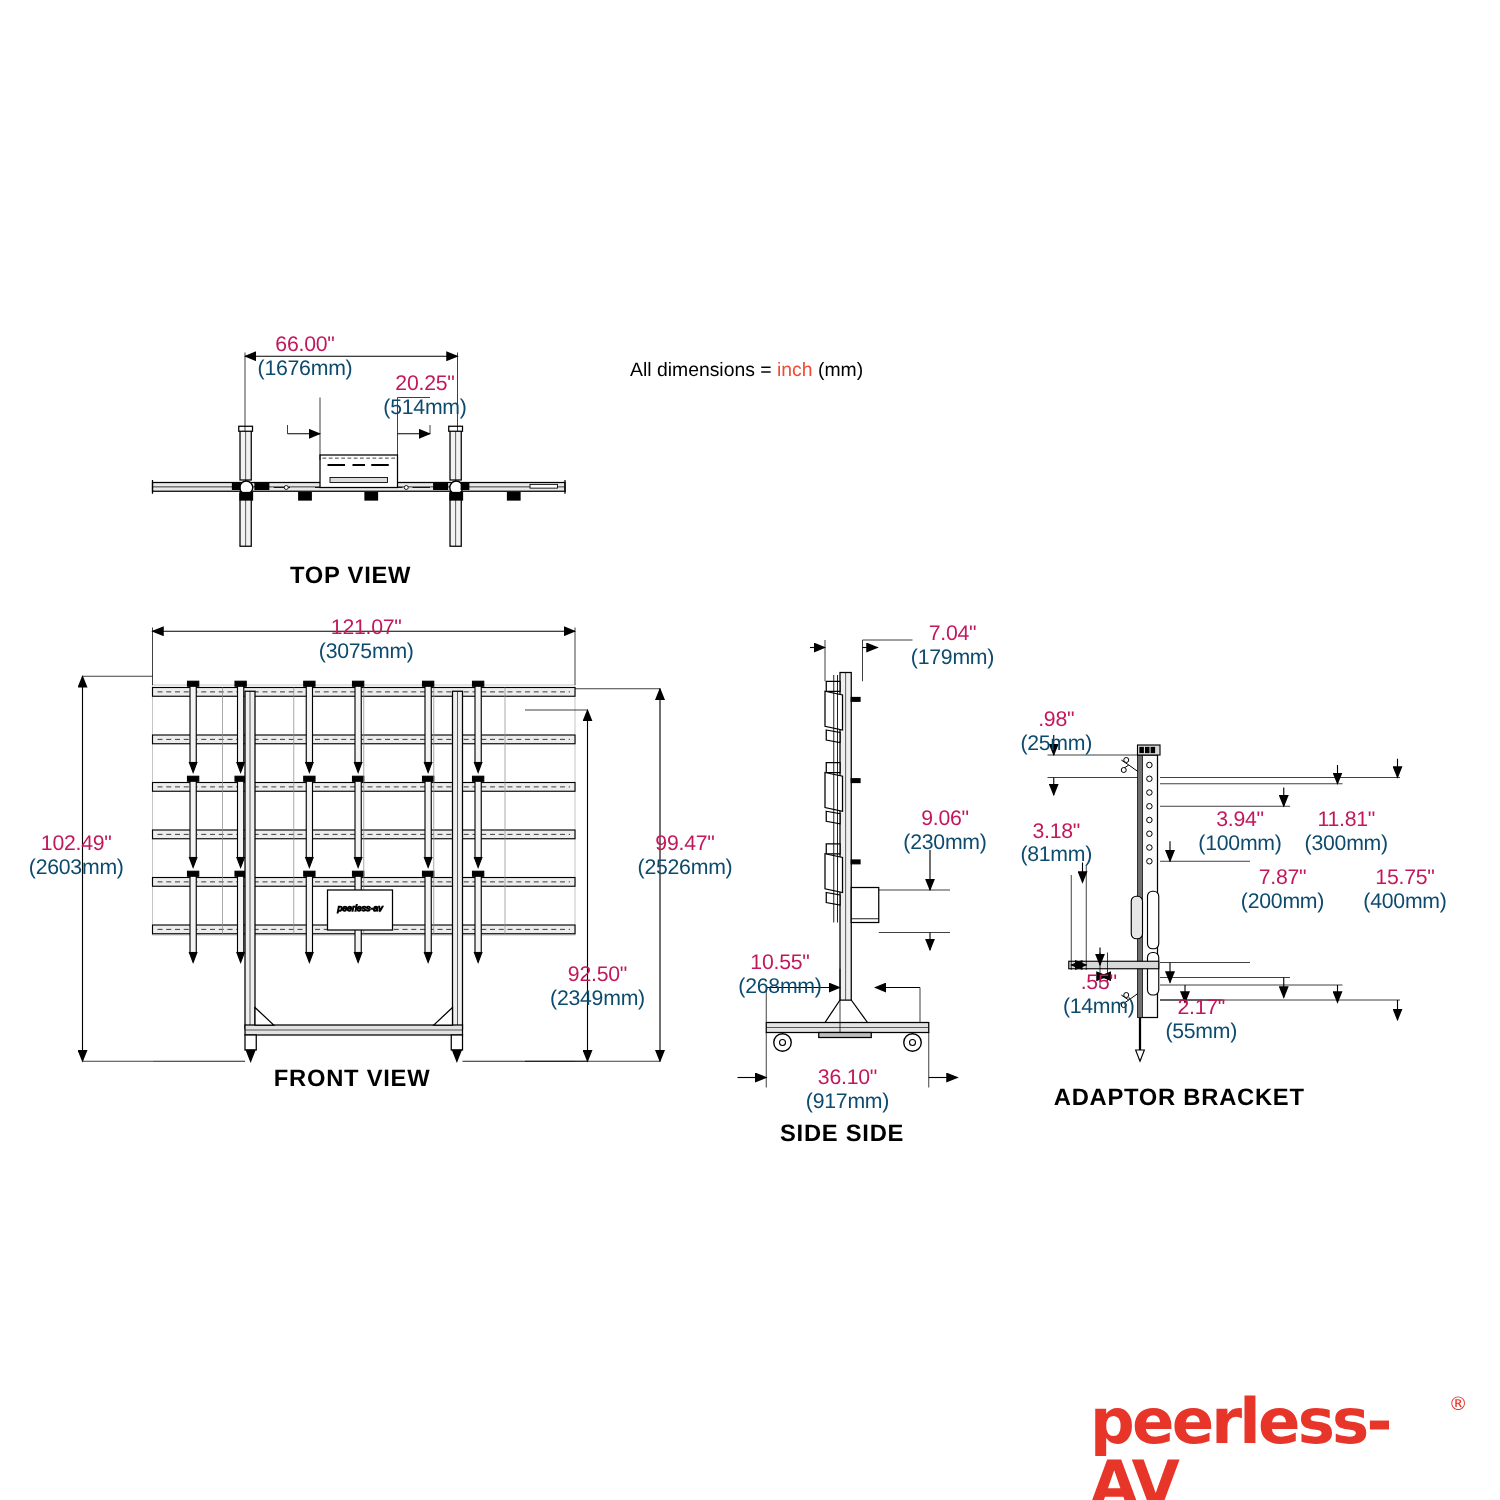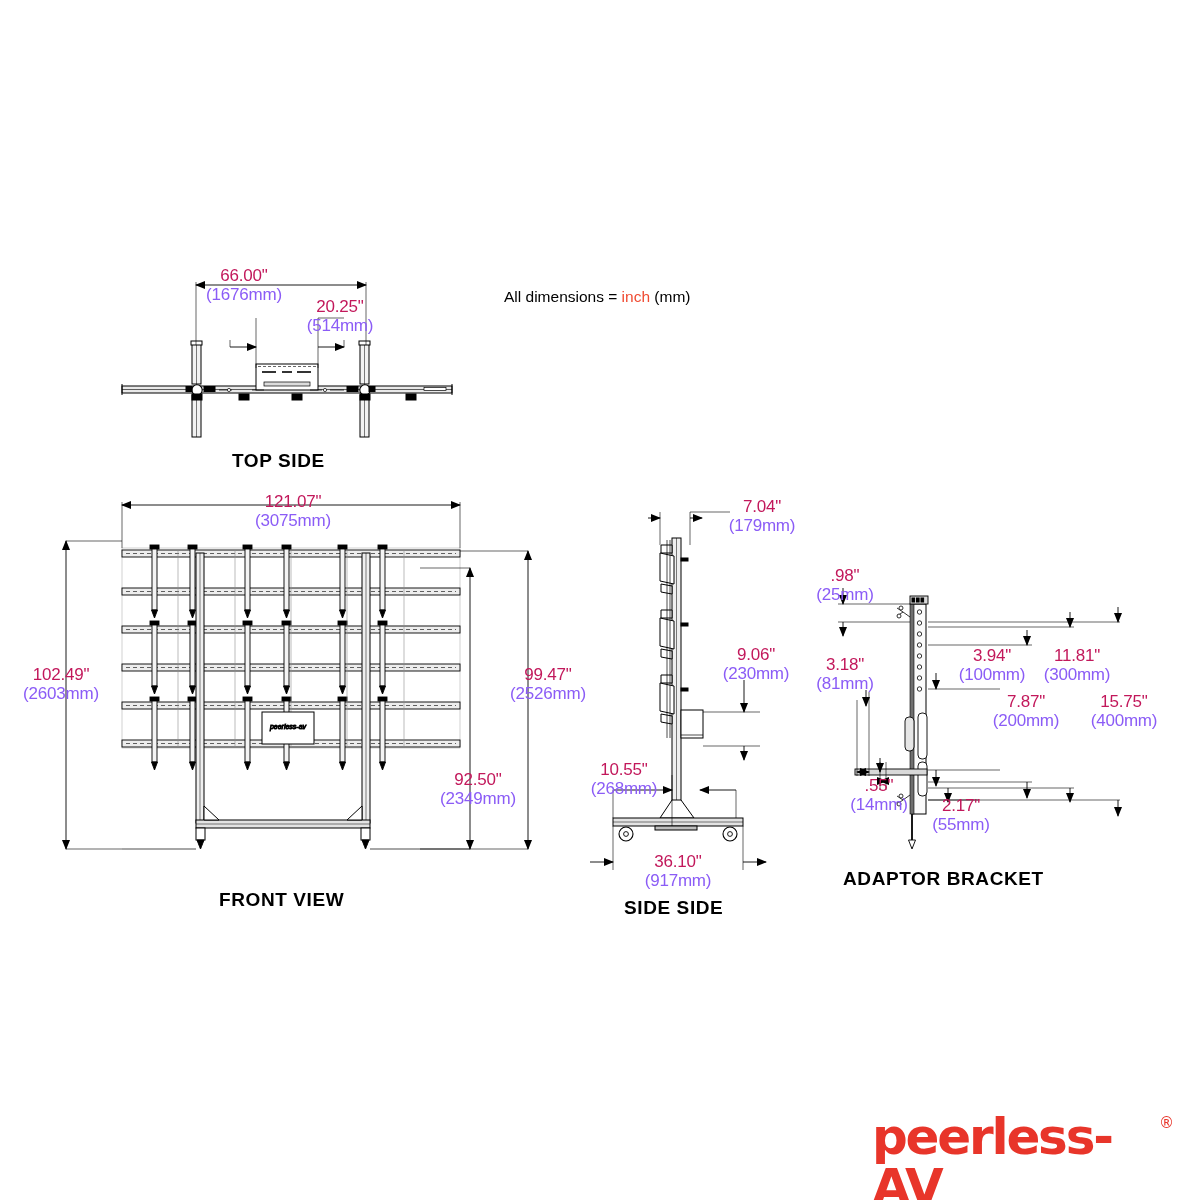--- a/index.html
+++ b/index.html
@@ -33,21 +33,21 @@
   }
   .dim {
     font-size: 17px;
     letter-spacing: -0.2px;
   }
   .dim .in {
     color: #c2185b;
     display: block;
   }
   .dim .mm {
-    color: #8b5cf6;
+    color: #0c4a6e;
     display: block;
   }
   .dim.center { text-align: center; }
 
   .viewlabel {
     position: absolute;
     font-size: 19px;
     font-weight: bold;
     letter-spacing: 0.6px;
     color: #000;
@@ -498,21 +498,21 @@
   <div class="txt dim center" style="left:189px; top:266px; width:110px;">
     <span class="in">66.00"</span>
     <span class="mm">(1676mm)</span>
   </div>
 
   <div class="txt dim center" style="left:288px; top:297px; width:104px;">
     <span class="in">20.25"</span>
     <span class="mm">(514mm)</span>
   </div>
 
-  <div class="viewlabel" style="left:232px; top:450px;">TOP SIDE</div>
+  <div class="viewlabel" style="left:232px; top:450px;">TOP VIEW</div>
 
   <div class="txt dim center" style="left:233px; top:492px; width:120px;">
     <span class="in">121.07"</span>
     <span class="mm">(3075mm)</span>
   </div>
 
   <div class="txt dim center" style="left:0px; top:665px; width:122px;">
     <span class="in">102.49"</span>
     <span class="mm">(2603mm)</span>
   </div>
@@ -520,21 +520,21 @@
   <div class="txt dim center" style="left:489px; top:665px; width:118px;">
     <span class="in">99.47"</span>
     <span class="mm">(2526mm)</span>
   </div>
 
   <div class="txt dim center" style="left:423px; top:770px; width:110px;">
     <span class="in">92.50"</span>
     <span class="mm">(2349mm)</span>
   </div>
 
-  <div class="viewlabel" style="left:219px; top:889px;">FRONT VIEW</div>
+  <div class="viewlabel" style="left:219px; top:853px;">FRONT VIEW</div>
 
   <div class="txt dim center" style="left:710px; top:497px; width:104px;">
     <span class="in">7.04"</span>
     <span class="mm">(179mm)</span>
   </div>
 
   <div class="txt dim center" style="left:704px; top:645px; width:104px;">
     <span class="in">9.06"</span>
     <span class="mm">(230mm)</span>
   </div>

